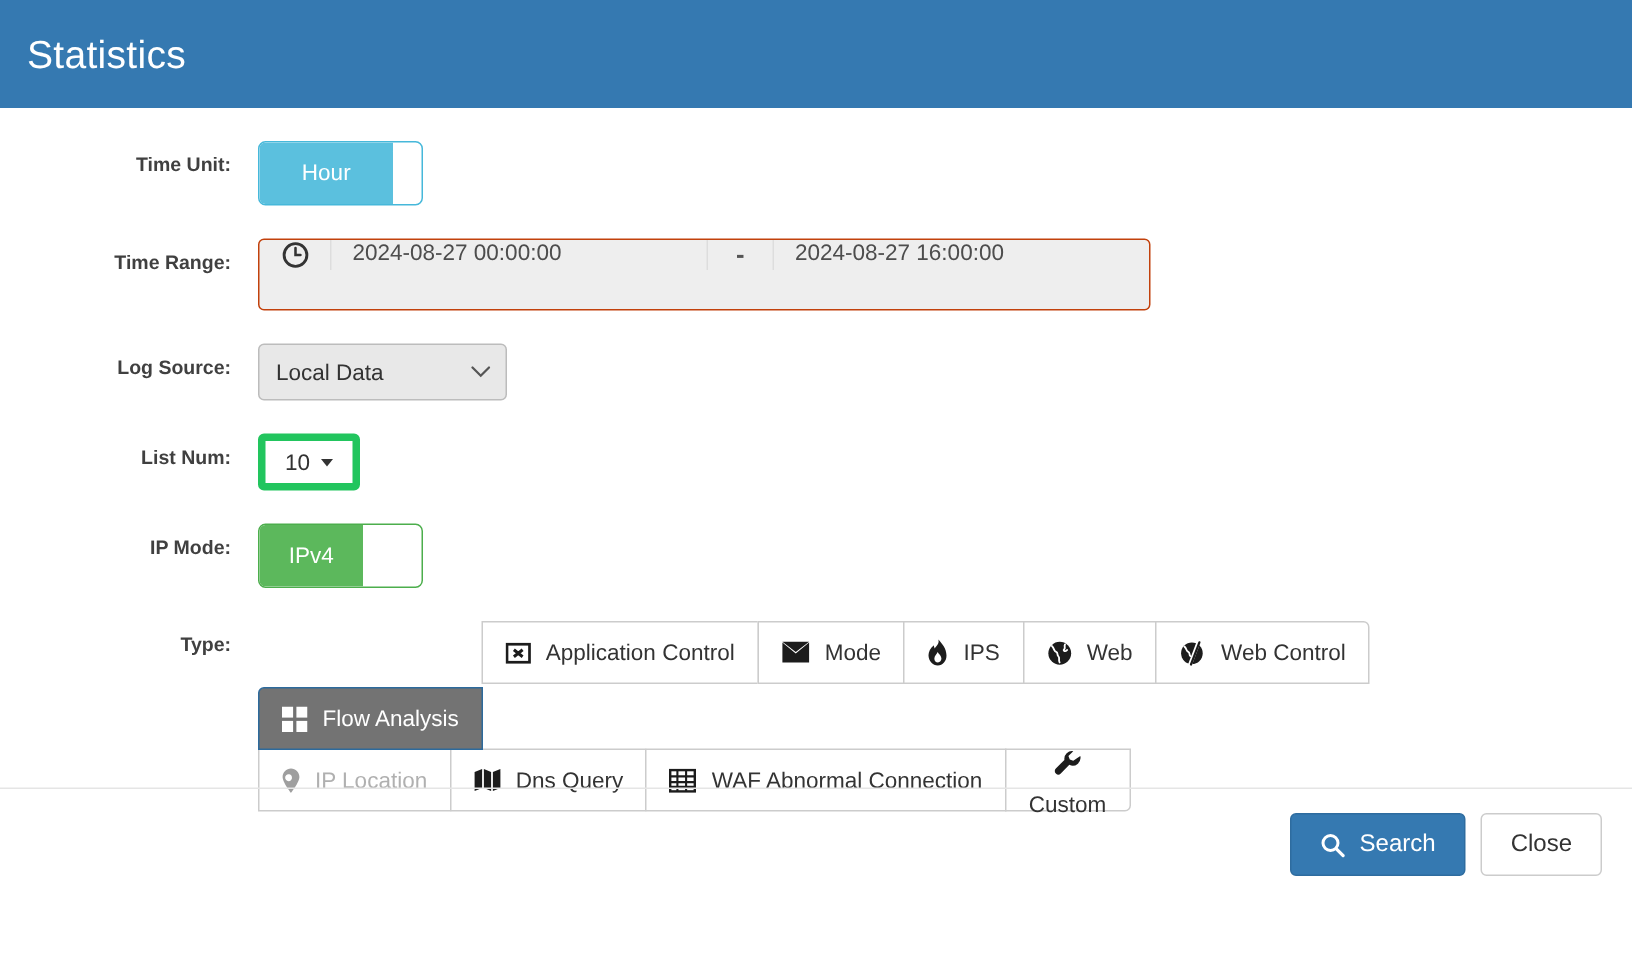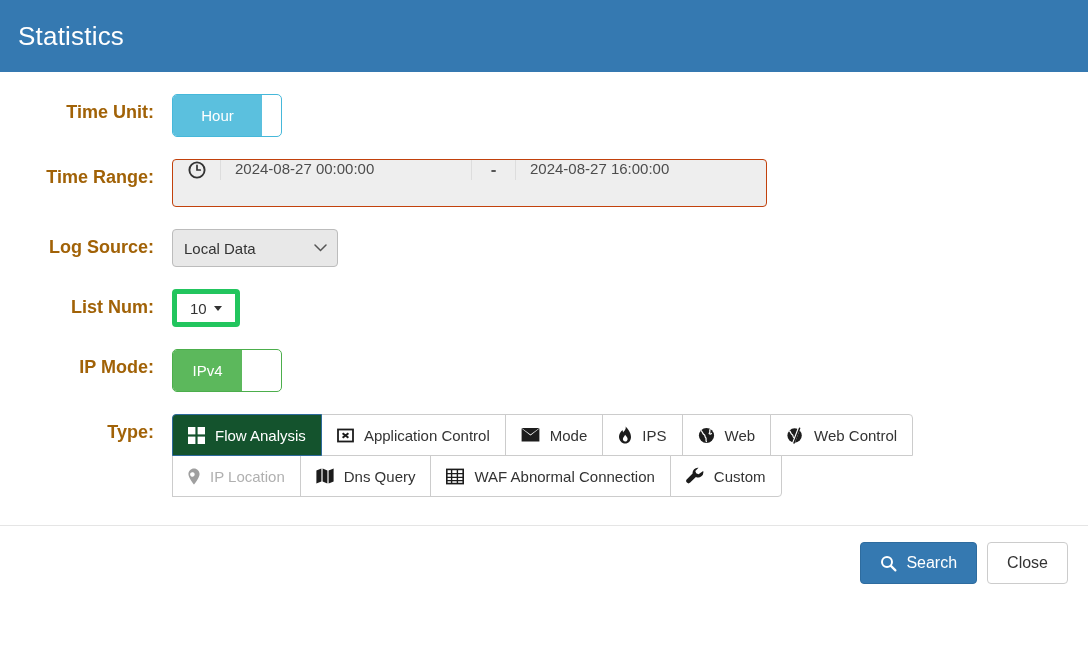--- a/index.html
+++ b/index.html
@@ -35,23 +35,23 @@
   }
   .form-row {
     display: flex;
     align-items: flex-start;
     margin-top: 22px;
   }
   .form-label {
     width: 172px;
     text-align: right;
     padding-right: 18px;
-    font-size: 18px;
+    font-size: 13px;
     font-weight: bold;
-    color: #a16207;
+    color: #404040;
     line-height: 1;
     padding-top: 9px;
     flex: 0 0 172px;
   }
   .form-control-wrap { flex: 1 1 auto; }
 
   
   .bs-switch {
     display: inline-flex;
     align-items: stretch;
@@ -182,35 +182,36 @@
     background: #ffffff;
     border: 1px solid #cccccc;
     margin: 0 -1px -1px 0;
     font-size: 15px;
     color: #333333;
     cursor: pointer;
     font-family: "Liberation Sans", sans-serif;
     white-space: nowrap;
   }
   .type-btn.active {
-    background: #14532d;
+    background: #737373;
     border-color: #2d6a9c;
     color: #ffffff;
     position: relative;
     z-index: 2;
+    margin-top: 44px;
   }
   .type-btn.disabled {
     color: #b0b0b0;
     cursor: not-allowed;
   }
   .type-btn.disabled .ico { opacity: 0.42; }
   .type-btn:first-child { border-top-left-radius: 4px; }
   .type-btn.last-r1 { border-top-right-radius: 4px; }
   .type-btn.first-r2 { border-bottom-left-radius: 4px; }
-  .type-btn.last-r2 { border-bottom-right-radius: 4px; }
+  .type-btn.last-r2 { border-bottom-right-radius: 4px; flex-direction: column; }
   .ico { display: inline-flex; line-height: 0; }
 
   
   .modal-footer {
     position: absolute;
     left: 0; right: 0; bottom: 0;
     height: 75px;
     border-top: 1px solid #e5e5e5;
     display: flex;
     align-items: center;

